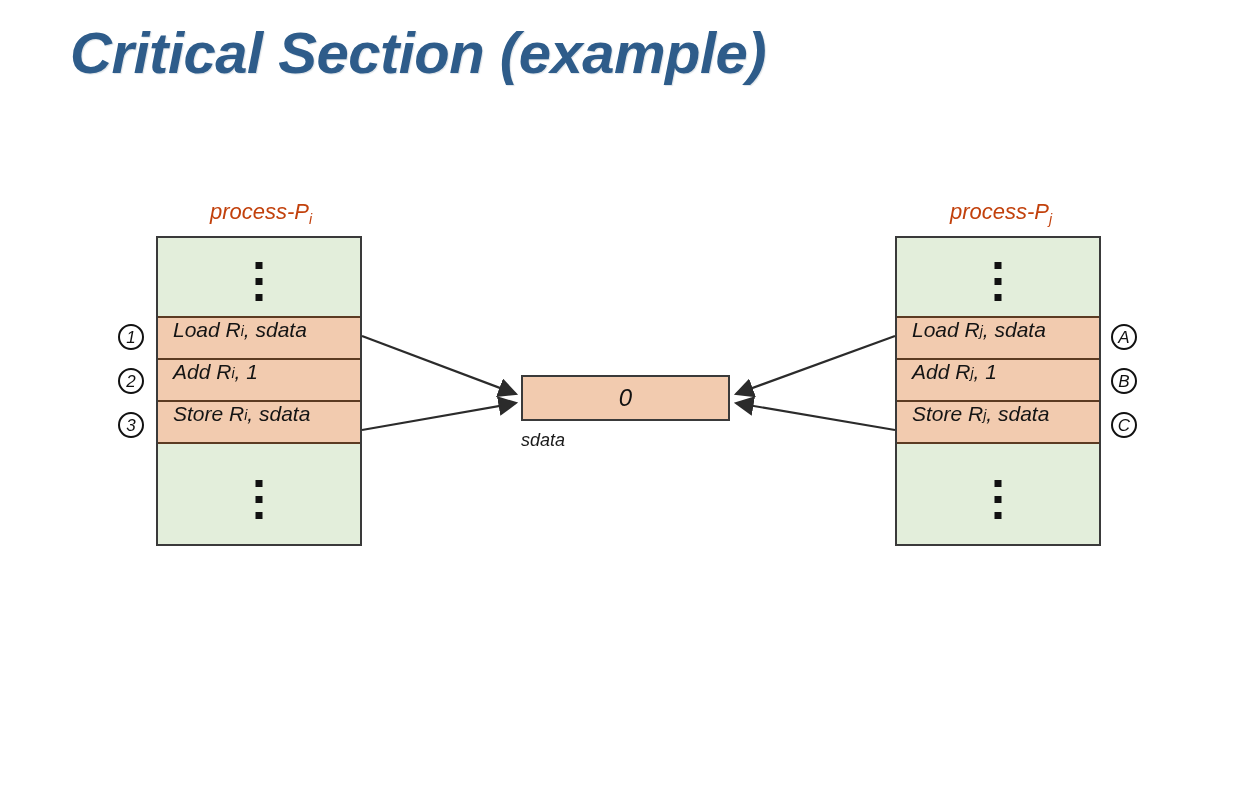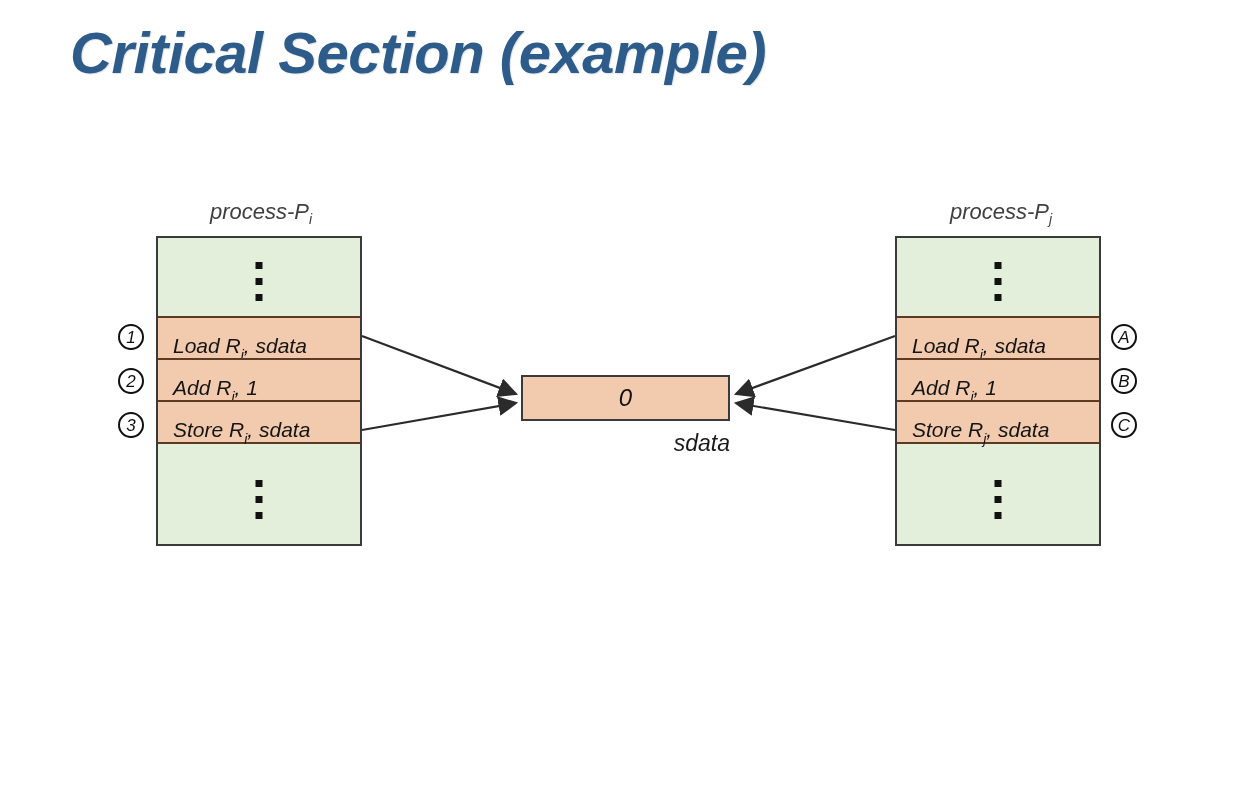--- a/index.html
+++ b/index.html
@@ -32,21 +32,21 @@
     color: #2e5c8a;
     letter-spacing: -0.5px;
     white-space: nowrap;
     text-shadow: 1px 1px 1px rgba(180,190,200,0.45);
   }
 
   
   .proc-label {
     position: absolute;
     font-size: 22px;
-    color: #404040;
+    color: #c2410c;
     white-space: nowrap;
   }
   .proc-label sub {
     font-size: 14px;
     vertical-align: baseline;
     position: relative;
     top: 5px;
     left: 0px;
   }
   #label-pi { left: 206px; top: 199px; }
@@ -98,21 +98,21 @@
     width: 100%;
   }
   .instr-row {
     position: relative;
     height: 44px;
     background: #f2cbaf;
     border-top: 2px solid #5c3b22;
     border-bottom: 2px solid #5c3b22;
     box-sizing: border-box;
     display: flex;
-    align-items: flex-end;
+    align-items: flex-start;
     padding-left: 15px;
     font-size: 21px;
     color: #141414;
     white-space: nowrap;
     margin-top: -2px;
   }
   .instr-row:first-child { margin-top: 0; }
   .instr-row sub {
     font-size: 14px;
     vertical-align: baseline;
@@ -156,22 +156,22 @@
     align-items: center;
     justify-content: center;
     font-size: 24px;
     color: #111111;
   }
   #sdata-label {
     position: absolute;
     left: 517px;
     top: 430px;
     width: 209px;
-    text-align: right;
-    font-size: 23px;
+    text-align: left;
+    font-size: 18px;
     color: #1a1a1a;
   }
 
   
   #arrows {
     position: absolute;
     left: 0; top: 0;
     width: 1242px;
     height: 804px;
     pointer-events: none;

